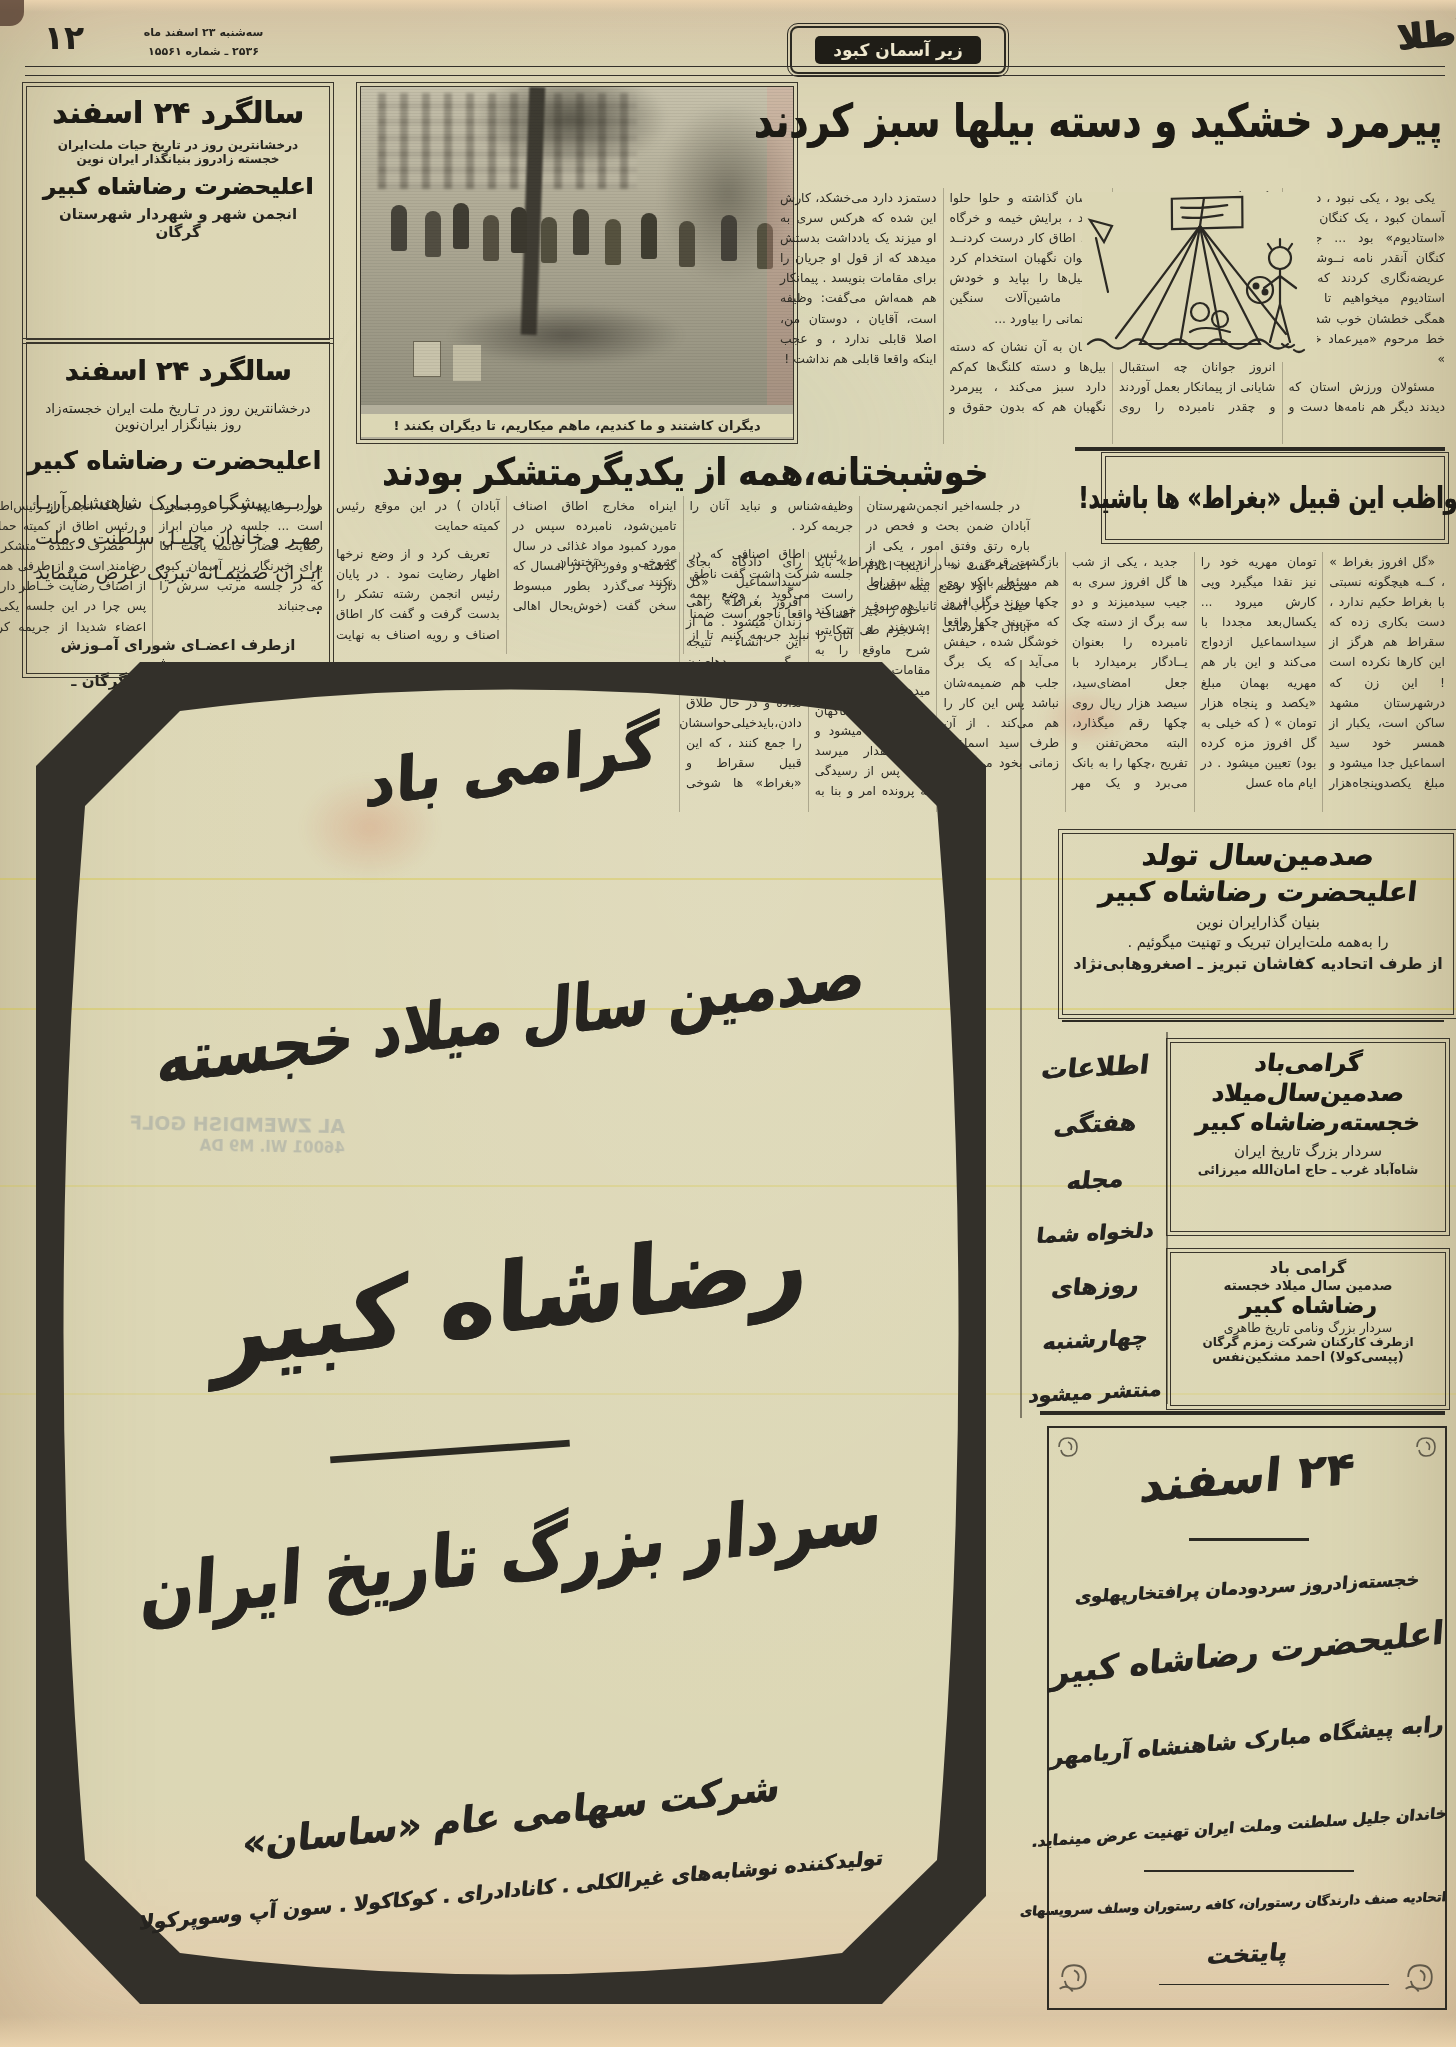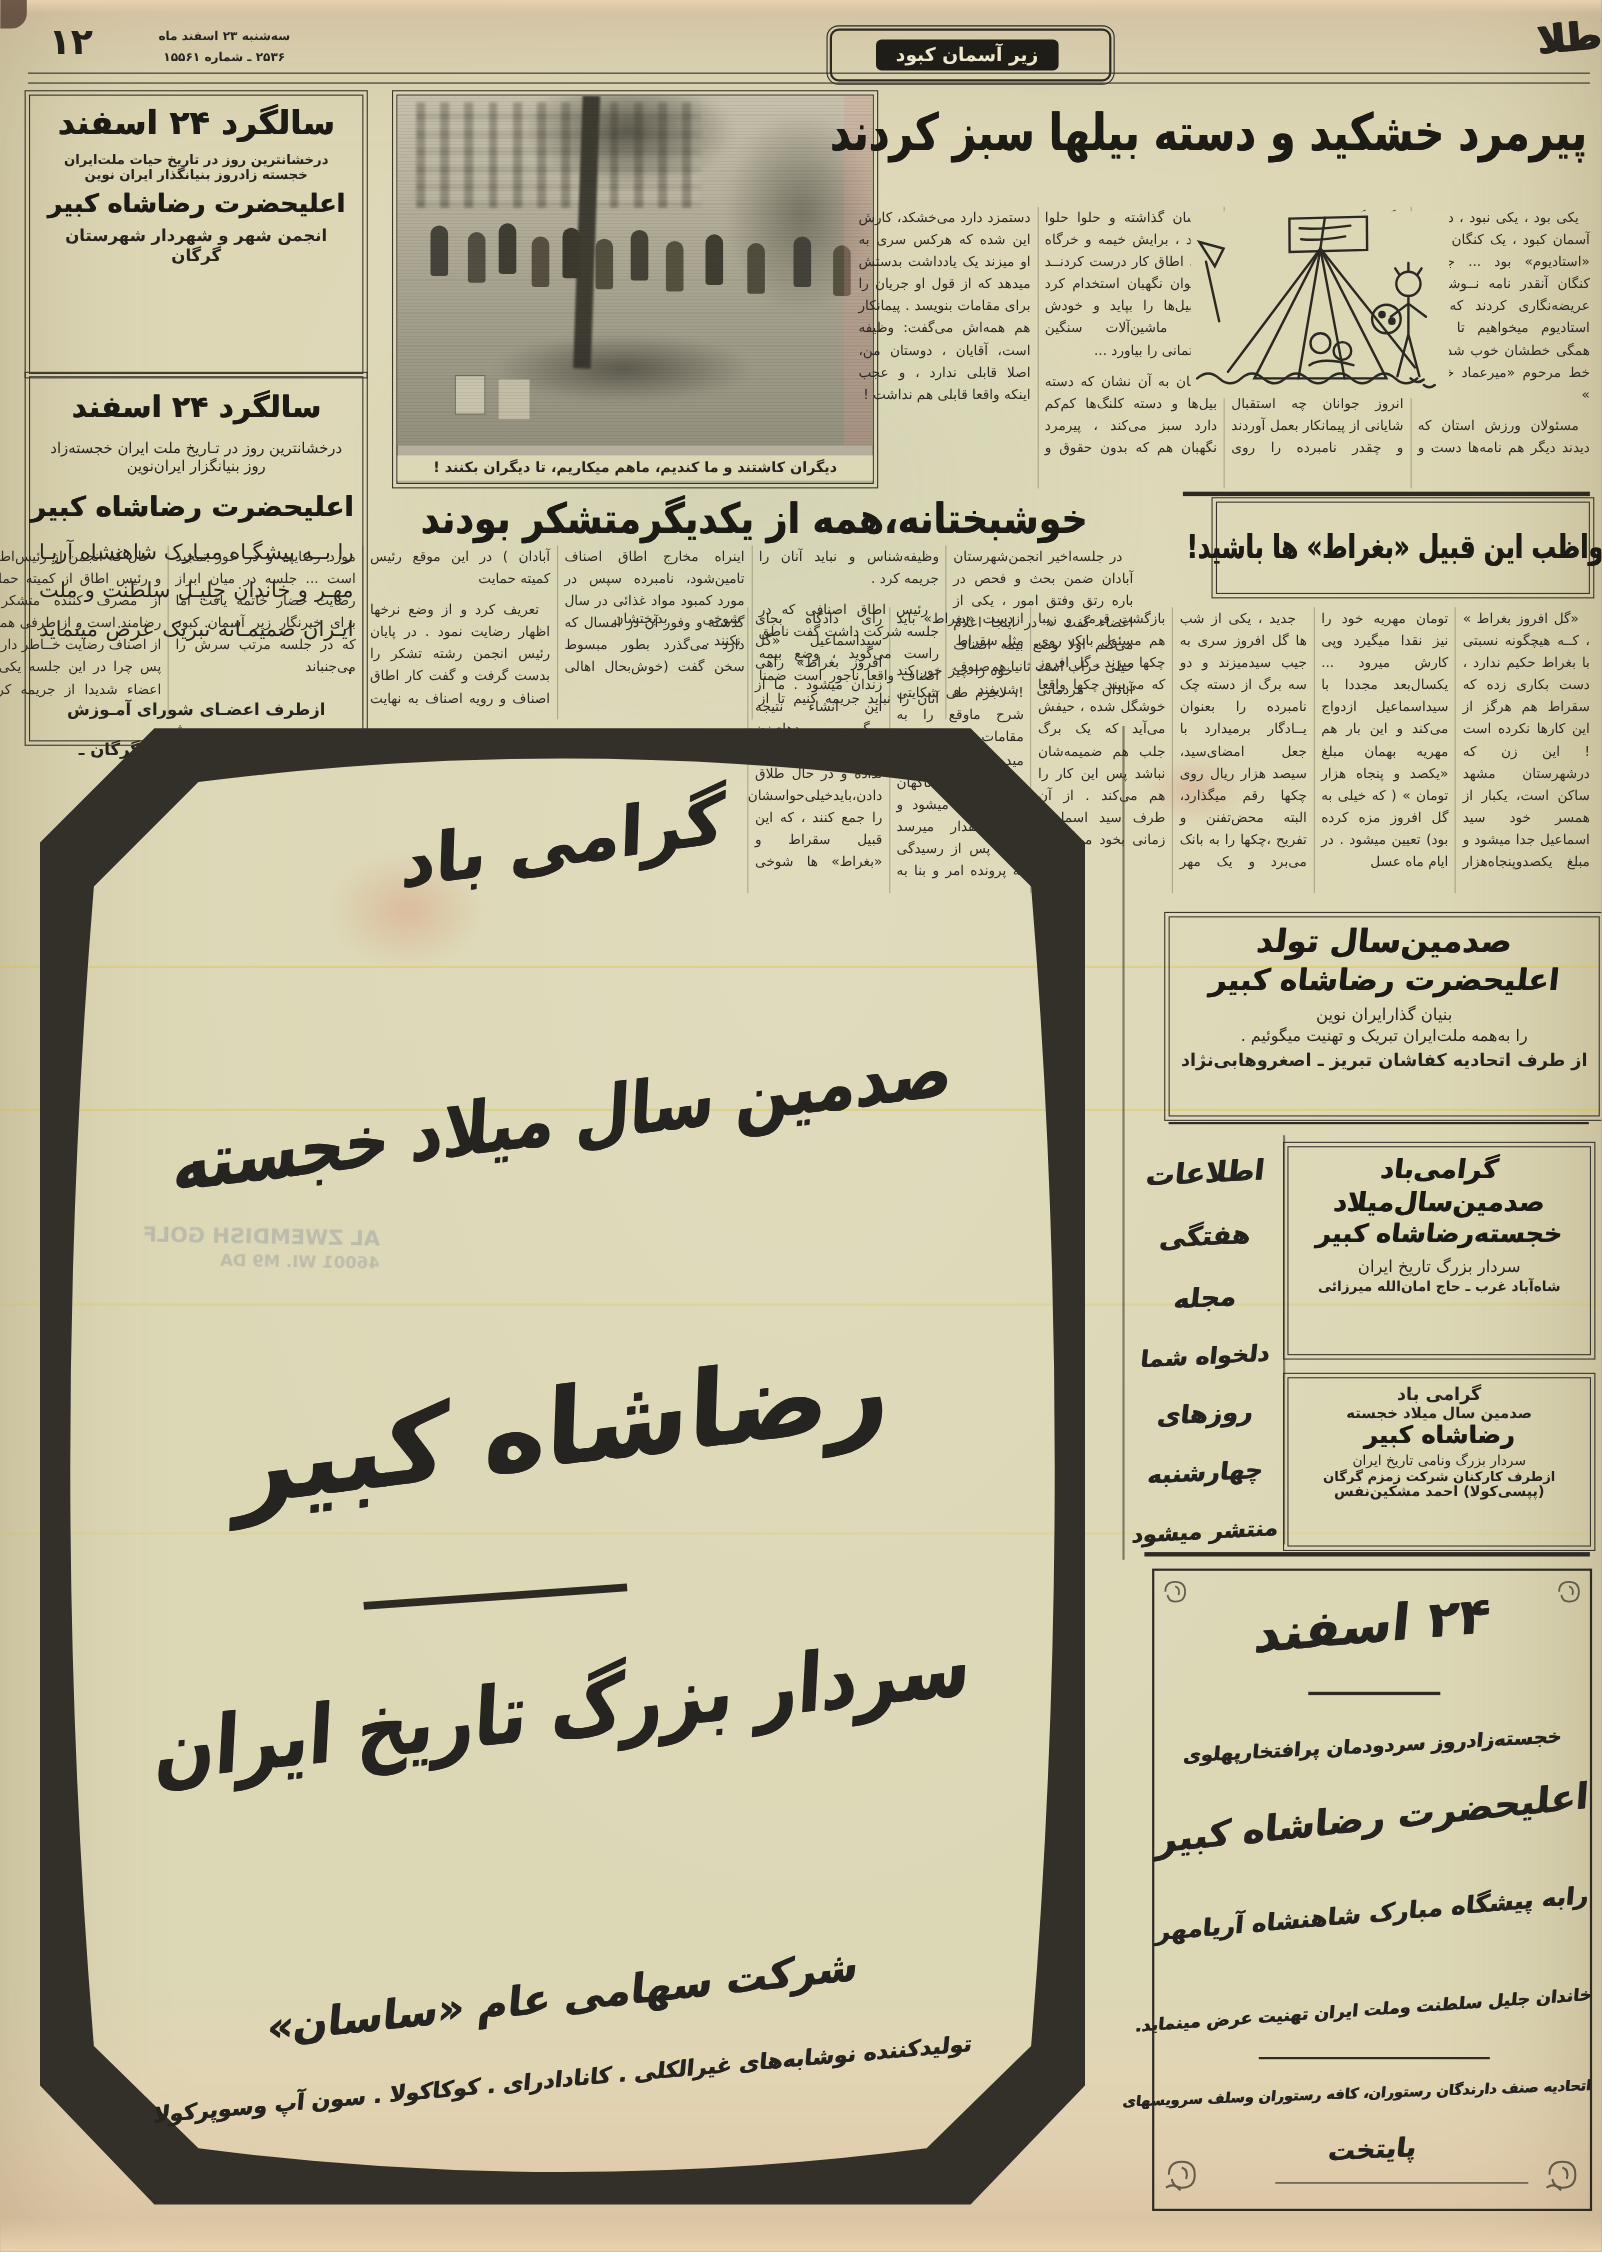--- a/index.html
+++ b/index.html
@@ -45,21 +45,21 @@
   <div class="abs ni" style="left:95px;top:1112px;width:250px;transform:scaleX(-1) rotate(-1deg);direction:ltr;color:rgba(85,105,135,.25);font-weight:bold;font-size:19px;line-height:1.3;filter:blur(.6px);">
     <div>AL ZWEMDISH GOLF</div>
     <div style="font-size:15px;">46001 WI. M9 DA</div>
   </div>
 
   <div class="abs ctr" style="left:34px;top:18px;width:60px;font-size:33px;font-weight:bold;color:#23211b;">۱۲</div>
   <div class="abs ctr" style="left:126px;top:24px;width:155px;font-size:11px;font-weight:bold;line-height:1.7;">
     <div>سه‌شنبه ۲۳ اسفند ماه</div>
     <div>۲۵۳۶ ـ شماره ۱۵۵۶۱</div>
   </div>
-  <div class="abs" style="left:754px;top:26px;width:212px;height:44px;border:2px solid #2c2a22;border-radius:8px;outline:1px solid #2c2a22;outline-offset:2px;display:flex;align-items:center;justify-content:flex-end;padding-left:40px;">
+  <div class="abs" style="left:790px;top:26px;width:212px;height:44px;border:2px solid #2c2a22;border-radius:8px;outline:1px solid #2c2a22;outline-offset:2px;display:flex;align-items:center;justify-content:center;">
     <div style="background:#1f1d17;color:#eee7cd;border-radius:5px;padding:4px 18px;font-weight:bold;font-size:17px;white-space:nowrap;">زیر آسمان کبود</div>
   </div>
   <div class="abs" style="left:1398px;top:14px;width:70px;height:64px;overflow:hidden;transform:rotate(-5deg);font-size:34px;font-weight:bold;color:#26241d;text-shadow:1px 0 #26241d,0 1px #26241d,-1px 0 #26241d;">اطلاعات</div>
   <div class="abs ni" style="left:25px;top:66px;width:1420px;height:8px;border-top:1.6px solid #33302a;border-bottom:1.6px solid #33302a;"></div>
 
   <div class="abs box ctr" style="left:26px;top:86px;width:286px;height:240px;padding:6px 8px;">
     <div class="hl" style="font-size:30px;margin-top:2px;">سالگرد ۲۴ اسفند</div>
     <div style="font-size:12px;font-weight:bold;margin-top:8px;">درخشانترین روز در تاریخ حیات ملت‌ایران</div>
     <div style="font-size:12px;font-weight:bold;">خجسته زادروز بنیانگذار ایران نوین</div>
     <div class="hl" style="font-size:23px;margin-top:7px;">اعلیحضرت رضاشاه کبیر</div>
@@ -154,21 +154,21 @@
     <div class="hl" style="font-size:24px;transform:skewX(-7deg);">گرامی‌باد</div>
     <div class="hl" style="font-size:24px;margin-top:2px;transform:skewX(-7deg);">صدمین‌سال‌میلاد</div>
     <div class="hl" style="font-size:23px;margin-top:2px;transform:skewX(-7deg);">خجسته‌رضاشاه کبیر</div>
     <div style="font-size:15px;margin-top:7px;">سردار بزرگ تاریخ ایران</div>
     <div style="font-size:12.5px;font-weight:bold;margin-top:2px;">شاه‌آباد غرب ـ حاج امان‌الله میرزائی</div>
   </div>
   <div class="abs box ctr" style="left:1170px;top:1252px;width:262px;height:142px;padding:5px 6px;">
     <div style="font-size:16px;font-weight:bold;">گرامی باد</div>
     <div style="font-size:13.5px;font-weight:bold;">صدمین سال میلاد خجسته</div>
     <div class="hl" style="font-size:22px;">رضاشاه کبیر</div>
-    <div style="font-size:12.5px;margin-top:2px;">سردار بزرگ ونامی تاریخ ایران</div>
+    <div style="font-size:12.5px;margin-top:2px;">سردار بزرگ ونامی تاریخ طاهری</div>
     <div style="font-size:12px;font-weight:bold;">ازطرف کارکنان شرکت زمزم گرگان</div>
     <div style="font-size:13px;font-weight:bold;">(پپسی‌کولا) احمد مشکین‌نفس</div>
   </div>
 
   <div class="abs rule-v ni" style="left:1020px;top:660px;width:1.5px;height:758px;"></div>
   <div class="abs rule-v ni" style="left:1166px;top:1032px;width:1.5px;height:372px;"></div>
   <div class="abs ctr" style="left:1028px;top:1048px;width:134px;height:352px;display:flex;flex-direction:column;justify-content:space-between;padding:4px 0;">
     <div class="nast" style="font-size:26px;transform:skewX(-9deg) rotate(-3deg);">اطلاعات</div>
     <div class="nast" style="font-size:24px;transform:skewX(-9deg) rotate(-3deg);">هفتگی</div>
     <div class="nast" style="font-size:24px;transform:skewX(-9deg) rotate(-3deg);">مجله</div>

